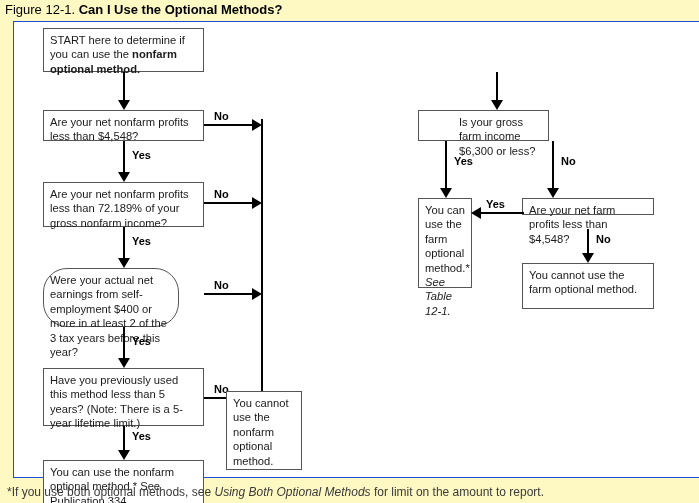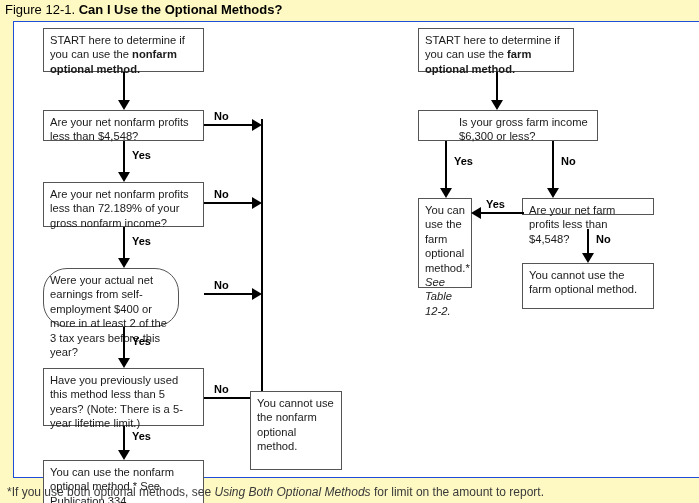--- a/index.html
+++ b/index.html
@@ -175,46 +175,43 @@
     <div class="line-v" style="left:109px; top:404px; height:27px;"></div>
     <div class="arrow-d" style="left:104px; top:428px;"></div>
     <div class="edge-label" style="left:118px; top:408px;">Yes</div>
 
     <div class="node" style="left:29px; top:438px; width:161px; height:46px;">
       <span>You can use the nonfarm optional method.* See Publication 334.</span>
     </div>
 
     <div class="line-v" style="left:247px; top:97px; height:276px;"></div>
 
-    <div class="node" style="left:236px; top:369px; width:92px; height:79px;">
+    <div class="node" style="left:212px; top:369px; width:76px; height:79px;">
       <span>You cannot use the nonfarm optional method.</span>
     </div>
 
-    <div class="node" style="left:404px; top:6px; width:156px; height:44px;">
-      <span>START here to determine if you can use the </span><b>farm optional method.</b>
-    </div>
 
     <div class="line-v" style="left:482px; top:50px; height:30px;"></div>
     <div class="arrow-d" style="left:477px; top:78px;"></div>
 
-    <div class="node" style="left:404px; top:88px; width:180px; height:31px;padding-left:40px;">
+    <div class="node" style="left:404px; top:88px; width:131px; height:31px;padding-left:40px;">
       <span>Is your gross farm income $6,300 or less?</span>
     </div>
 
     <div class="line-v" style="left:431px; top:119px; height:50px;"></div>
     <div class="arrow-d" style="left:426px; top:166px;"></div>
     <div class="edge-label" style="left:440px; top:133px;">Yes</div>
 
     <div class="line-v" style="left:538px; top:119px; height:50px;"></div>
     <div class="arrow-d" style="left:533px; top:166px;"></div>
     <div class="edge-label" style="left:547px; top:133px;">No</div>
 
     <div class="node" style="left:404px; top:176px; width:54px; height:90px;">
       <span>You can use the farm optional method.*</span>
-      <i>See Table 12-2.</i>
+      <i>See Table 12-1.</i>
     </div>
 
     <div class="node" style="left:508px; top:176px; width:132px; height:17px;">
       <span>Are your net farm profits less than $4,548?</span>
     </div>
 
     <div class="line-h" style="left:466px; top:190px; width:44px;"></div>
     <div class="arrow-l" style="left:457px; top:185px;"></div>
     <div class="edge-label" style="left:472px; top:176px;">Yes</div>
 

